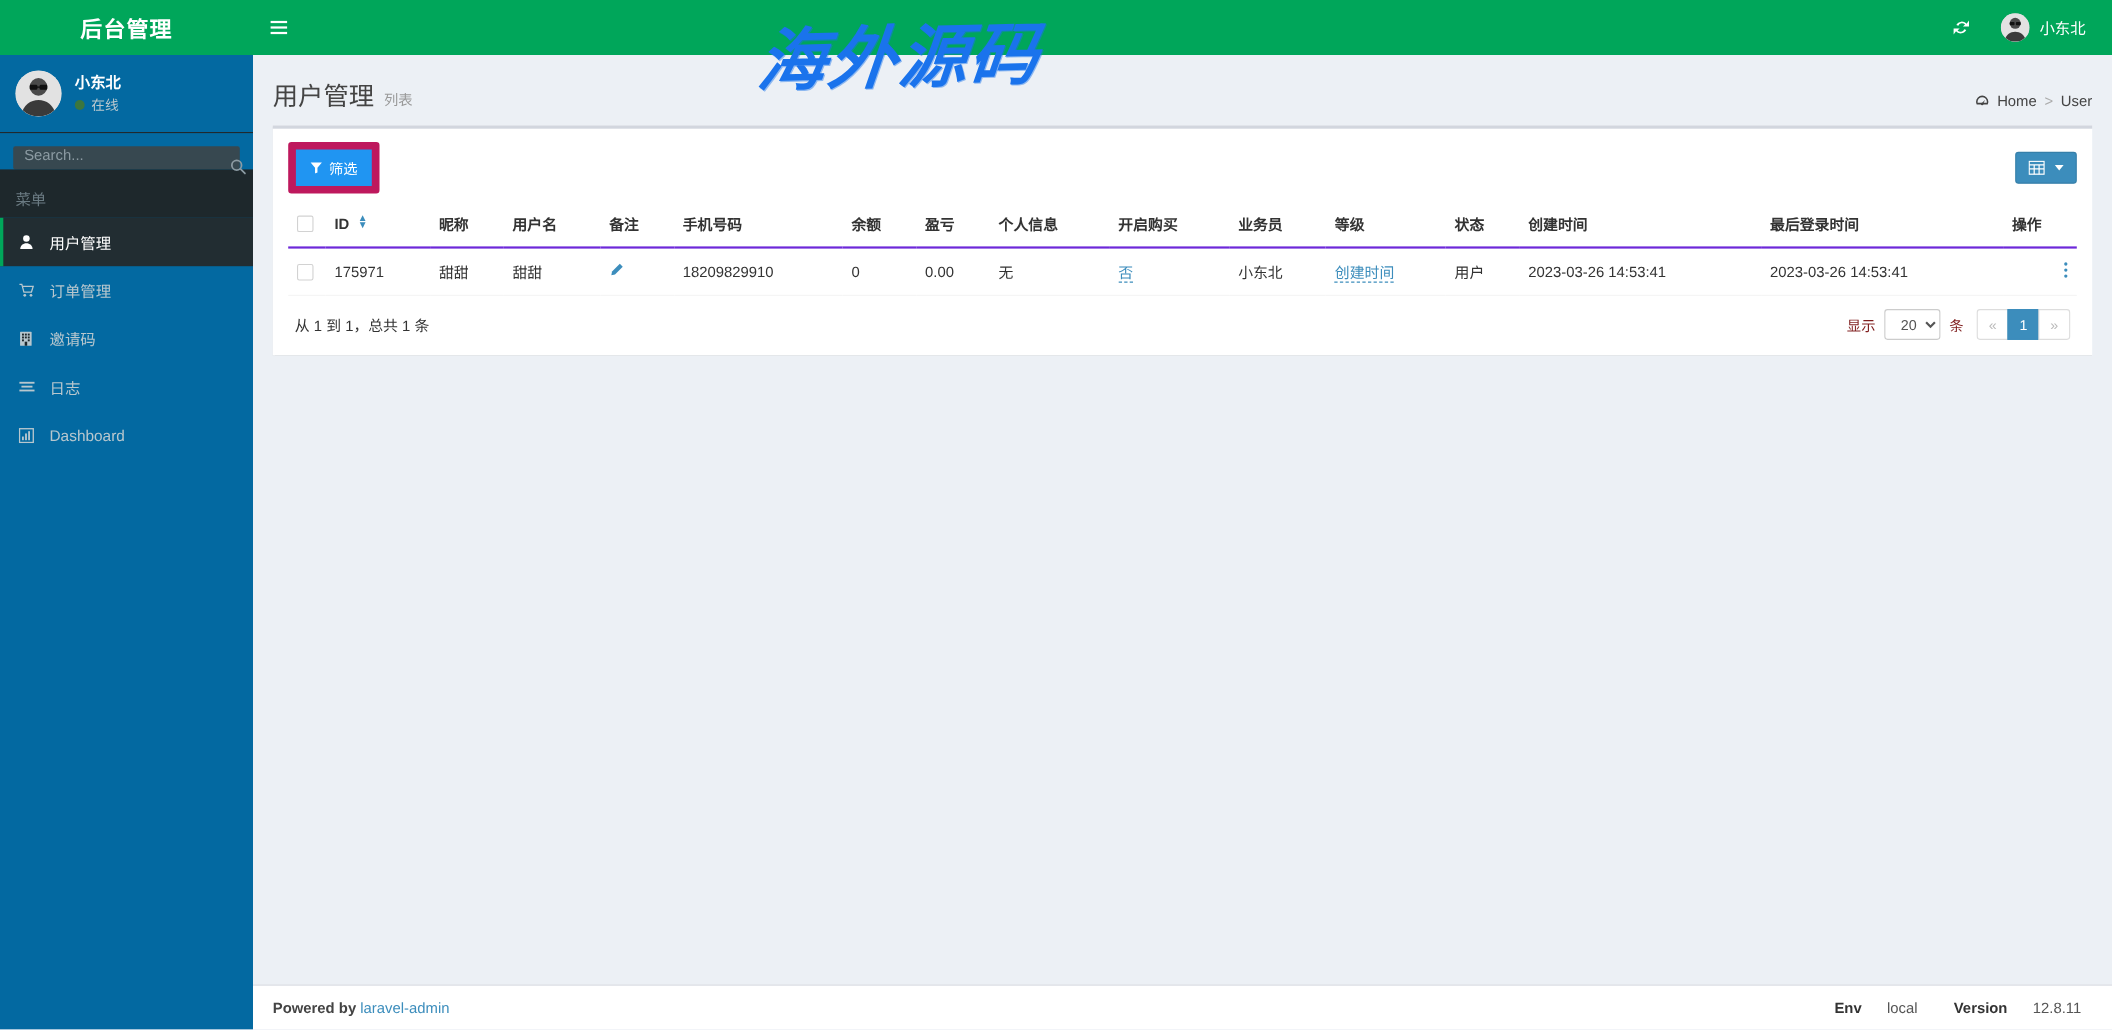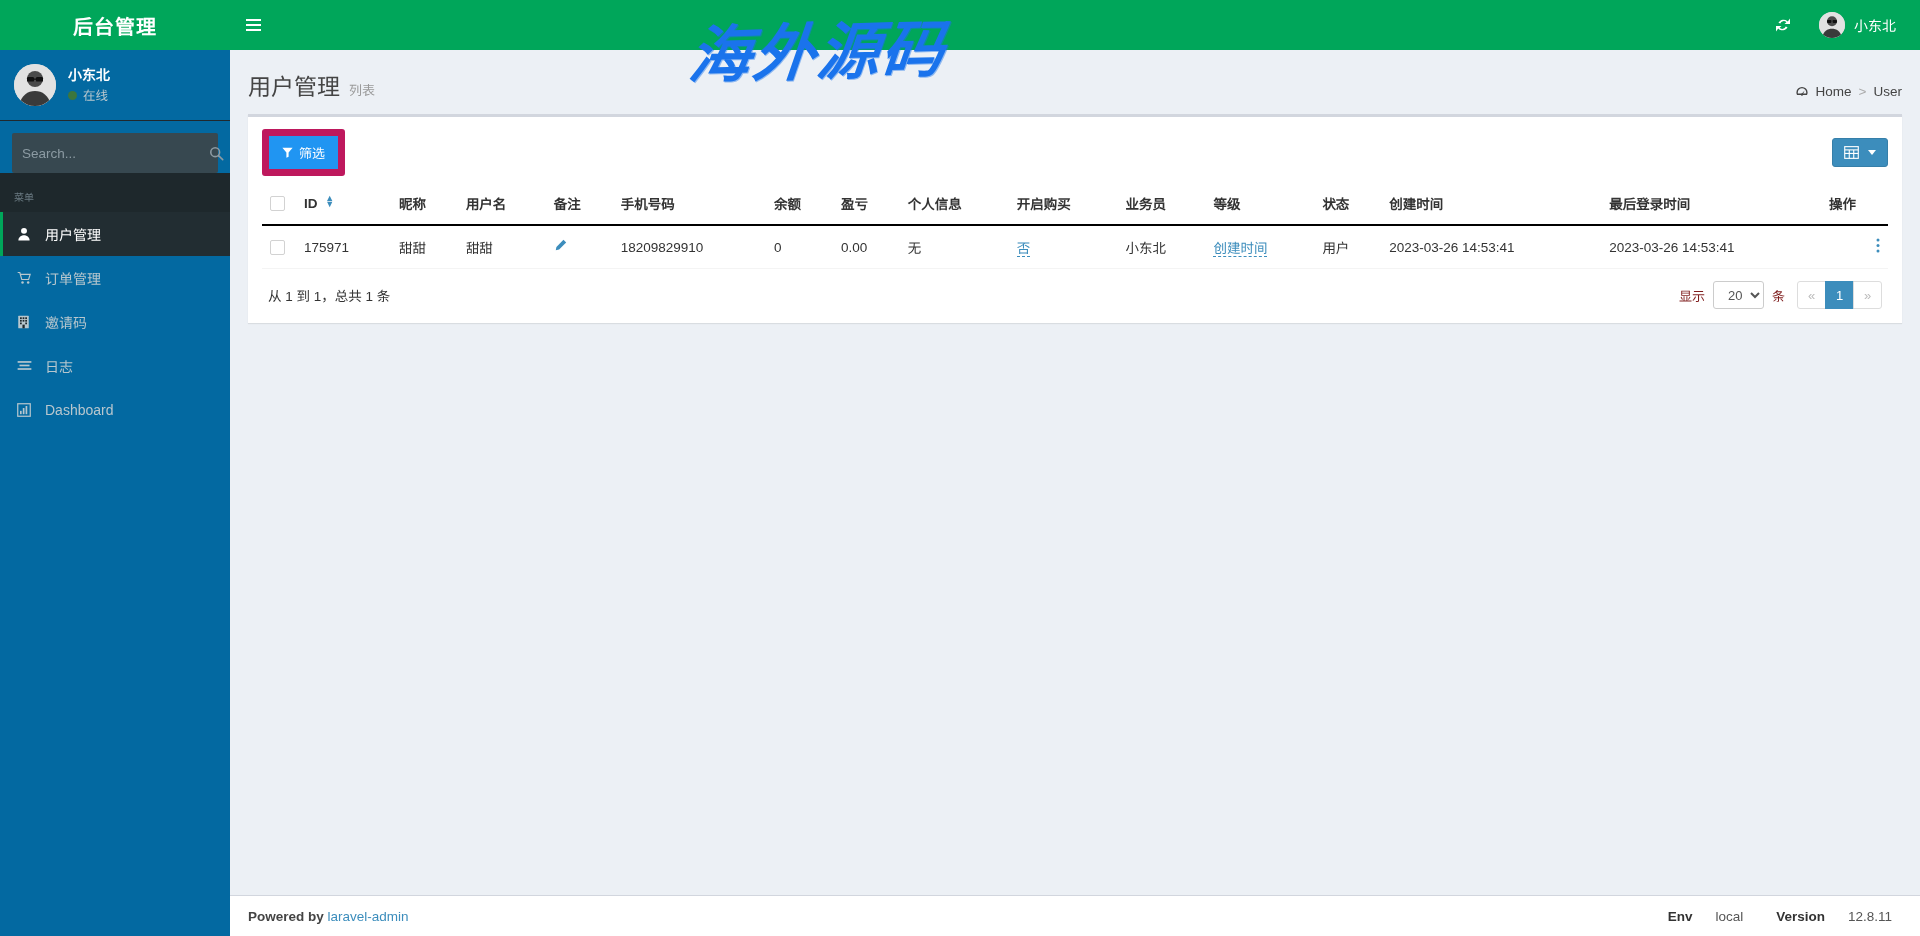--- a/index.html
+++ b/index.html
@@ -41,38 +41,38 @@
   .avatar-big svg { display:block; width:100%; height:100%; }
   .user-meta { margin-left: 12px; line-height: 1.35; }
   .user-name { color: #fff; font-size: 14px; font-weight: bold; }
   .user-status { color: #b8c7ce; font-size: 12.5px; display: flex; align-items: center; margin-top: 3px;}
   .dot-online {
     width: 9px; height: 9px; border-radius: 50%;
     background: #3c763d; display: inline-block; margin-right: 6px;
   }
   .search-wrap {
     margin: 12px 12px 0 12px;
-    height: 40px;
+    height: 21px;
     background: #374850;
-    display: flex; align-items: center;
+    display: flex; align-items: flex-start;
     border-radius: 2px;
   }
   .search-wrap input {
     flex: 1; background: transparent; border: none; outline: none;
     color: #ccc; font-size: 13.5px; padding: 0 10px;
     font-family: inherit;
   }
   .search-wrap input::placeholder { color: #8c9ba3; }
   .search-btn {
     width: 34px; height: 36px; background: transparent; border: none;
     color: #8c9ba3; cursor: pointer; font-size: 14px;
     display:flex; align-items:center; justify-content:center;
   }
   .menu-header {
-    color: #6a7a82; font-size: 10px;
+    color: #6a7a82; font-size: 14px;
     padding: 16px 28px 8px 14px;
     background: #1e282c;
   }
   .menu-list { list-style: none; }
   .menu-item {
     display: flex; align-items: center;
     height: 44px; padding: 0 12px 0 14px;
     color: #b8c7ce; font-size: 14px;
     cursor: pointer;
     border-left: 3px solid transparent;
@@ -180,21 +180,21 @@
     display: inline-block;
   }
 
   
   .table-area { padding: 0 14px; }
   table.grid { width: 100%; border-collapse: collapse; }
   table.grid thead th {
     text-align: left;
     font-size: 13.5px; color: #333; font-weight: bold;
     padding: 9px 8px 11px 8px;
-    border-bottom: 2px solid #000000;
+    border-bottom: 2px solid #6d28d9;
     white-space: nowrap;
   }
   table.grid tbody td {
     font-size: 13.5px; color: #333;
     padding: 11px 8px;
     border-bottom: 1px solid #f4f4f4;
     white-space: nowrap;
   }
   th.col-check, td.col-check { width: 34px; padding-left: 10px; padding-right: 0; }
   .chk {

